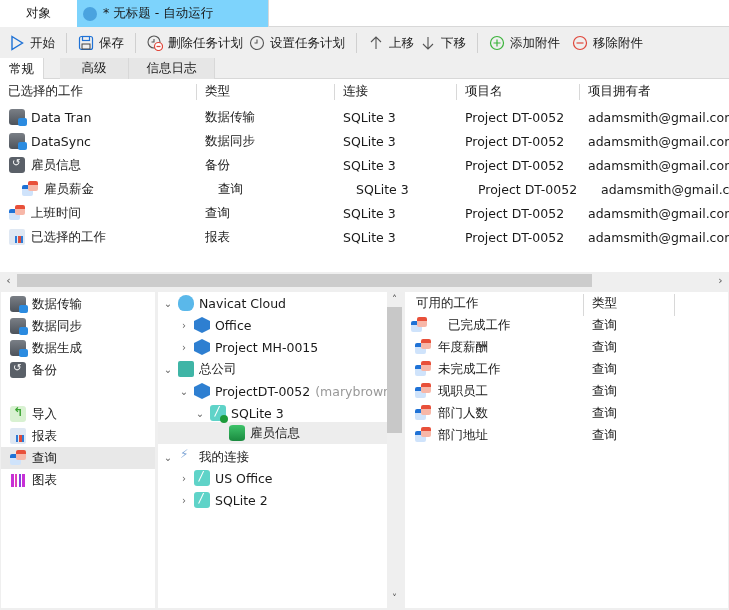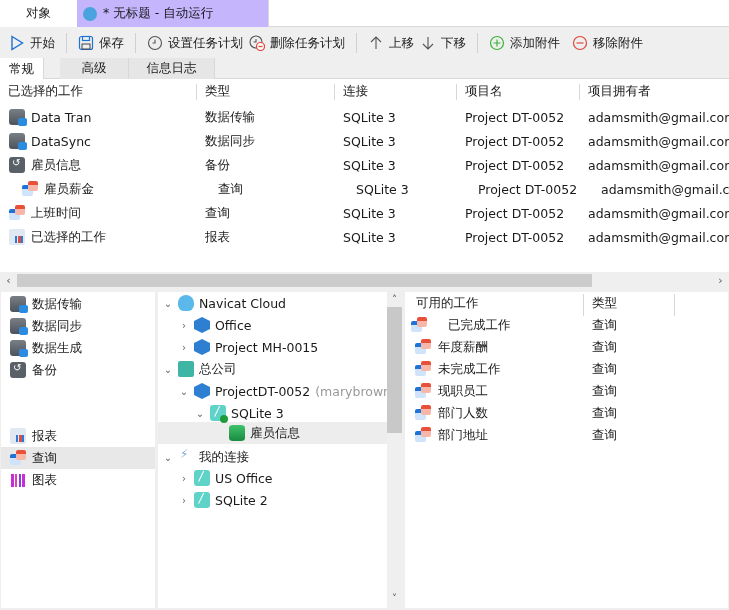--- a/index.html
+++ b/index.html
@@ -3,21 +3,21 @@
 <meta charset="utf-8">
 <style>
   * { box-sizing: border-box; margin: 0; padding: 0; }
   html, body { width: 729px; height: 610px; overflow: hidden; background: #efefef; }
   body { font-family: "DejaVu Sans", "Liberation Sans", sans-serif; font-size: 12.5px; color: #1a1a1a; position: relative; }
 
   
   .tabstrip { position: absolute; left: 0; top: 0; width: 729px; height: 27px; background: #efefef; border-bottom: 1px solid #d8d8d8; }
   .tab { position: absolute; top: 0; height: 27px; display: flex; align-items: center; font-size: 12.5px; }
   .tab-objects { left: 0; width: 77px; background: #fff; justify-content: center; }
-  .tab-doc { left: 77px; width: 191px; background: #c4b5fd; padding-left: 6px; gap: 6px; }
+  .tab-doc { left: 77px; width: 191px; background: #7dd3fc; padding-left: 6px; gap: 6px; }
   .tab-blank { left: 268px; width: 461px; background: #fff; height: 26px; border-left: 1px solid #d8d8d8; }
 
   
   .toolbar { position: absolute; left: 0; top: 27px; width: 729px; height: 32px; background: #efefef; display: flex; align-items: center; padding-left: 6px; }
   .tb-btn { display: flex; align-items: center; gap: 5px; height: 26px; padding: 0 3px; font-size: 12.5px; cursor: default; }
   .tb-sep { width: 1px; height: 20px; background: #d0d0d0; margin: 0 8px; }
   .tb-icon { width: 16px; height: 16px; display: inline-block; position: relative; }
 
   
   .subtabs { position: absolute; left: 0; top: 58px; height: 21px; width: 729px; border-bottom: 1px solid #d8d8d8; }
@@ -108,34 +108,34 @@
     <svg class="tb-icon" viewBox="0 0 16 16">
         <rect x="1.5" y="1.5" width="13" height="13" rx="2" fill="none" stroke="#1f72d6" stroke-width="1.2"></rect>
         <rect x="4.5" y="1.5" width="7" height="4" fill="none" stroke="#1f72d6" stroke-width="1.2"></rect>
         <rect x="4" y="9" width="8" height="5" fill="none" stroke="#444" stroke-width="1"></rect>
       </svg>
     <span>保存</span>
   </div>
   <div class="tb-sep"></div>
   <div class="tb-btn">
     <svg class="tb-icon" viewBox="0 0 16 16">
-        <circle cx="8" cy="8" r="6.5" fill="none" stroke="#555" stroke-width="1.1"></circle>
-        <path d="M8 4.5 V8 H5.5" fill="none" stroke="#555" stroke-width="1.1"></path>
-      </svg>
-    <span>设置任务计划</span>
-  </div>
-  <div class="tb-btn">
-    <svg class="tb-icon" viewBox="0 0 16 16">
         <circle cx="7" cy="7" r="6" fill="none" stroke="#555" stroke-width="1.1"></circle>
         <path d="M7 4 V7 H4.5" fill="none" stroke="#555" stroke-width="1.1"></path>
         <circle cx="11.5" cy="11.5" r="4" fill="#fff" stroke="#e0463a" stroke-width="1.2"></circle>
         <path d="M9.5 11.5 H13.5" stroke="#e0463a" stroke-width="1.3"></path>
       </svg>
     <span>删除任务计划</span>
   </div>
+  <div class="tb-btn">
+    <svg class="tb-icon" viewBox="0 0 16 16">
+        <circle cx="8" cy="8" r="6.5" fill="none" stroke="#555" stroke-width="1.1"></circle>
+        <path d="M8 4.5 V8 H5.5" fill="none" stroke="#555" stroke-width="1.1"></path>
+      </svg>
+    <span>设置任务计划</span>
+  </div>
   <div class="tb-sep"></div>
   <div class="tb-btn">
     <svg class="tb-icon" viewBox="0 0 16 16">
         <path d="M8 14 V2 M3 7 L8 2 L13 7" fill="none" stroke="#555" stroke-width="1.1"></path>
       </svg>
     <span>上移</span>
   </div>
   <div class="tb-btn">
     <svg class="tb-icon" viewBox="0 0 16 16">
         <path d="M8 2 V14 M3 9 L8 14 L13 9" fill="none" stroke="#555" stroke-width="1.1"></path>
@@ -271,20 +271,24 @@
       <span class="ico ico-db"></span>
       <span>数据同步</span>
     </div>
   <div class="cat" style="top:45px;">
       <span class="ico ico-db"></span>
       <span>数据生成</span>
     </div>
   <div class="cat" style="top:67px;">
       <span class="ico ico-backup"></span>
       <span>备份</span>
+    </div>
+  <div class="cat" style="top:111px;">
+      <span class="ico ico-import"></span>
+      <span>导入</span>
     </div>
   <div class="cat" style="top:133px;">
       <span class="ico ico-report"></span>
       <span>报表</span>
     </div>
   <div class="cat selected" style="top:155px;">
       <span class="ico ico-query"></span>
       <span>查询</span>
     </div>
   <div class="cat" style="top:177px;">

